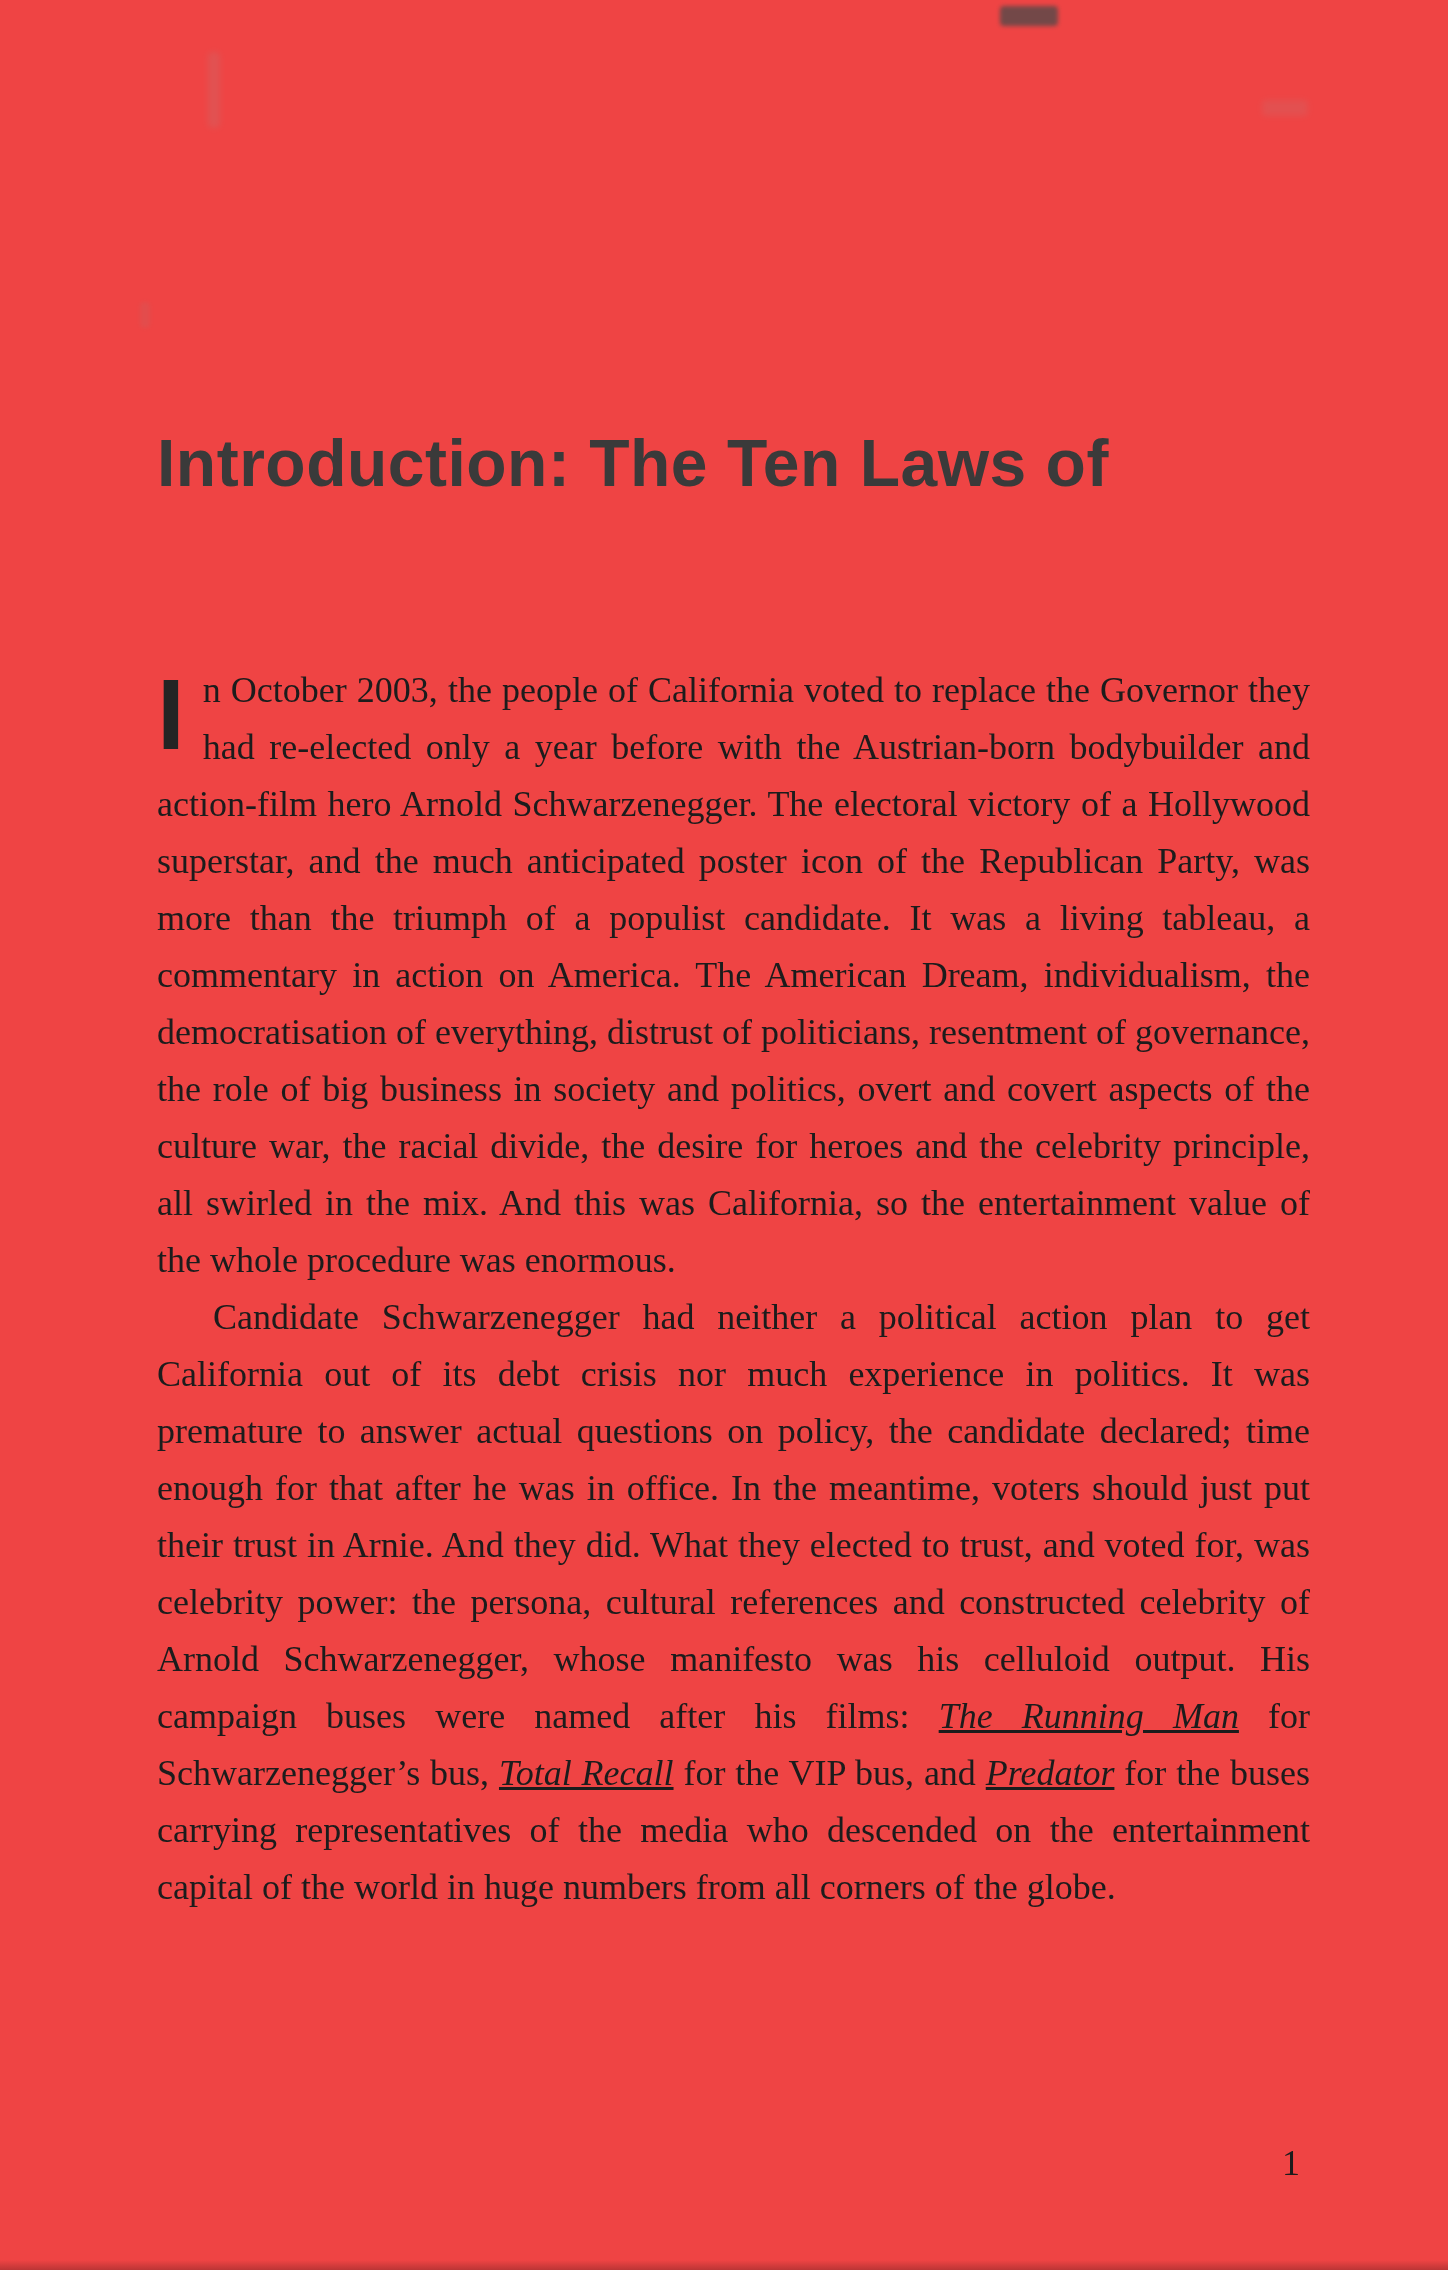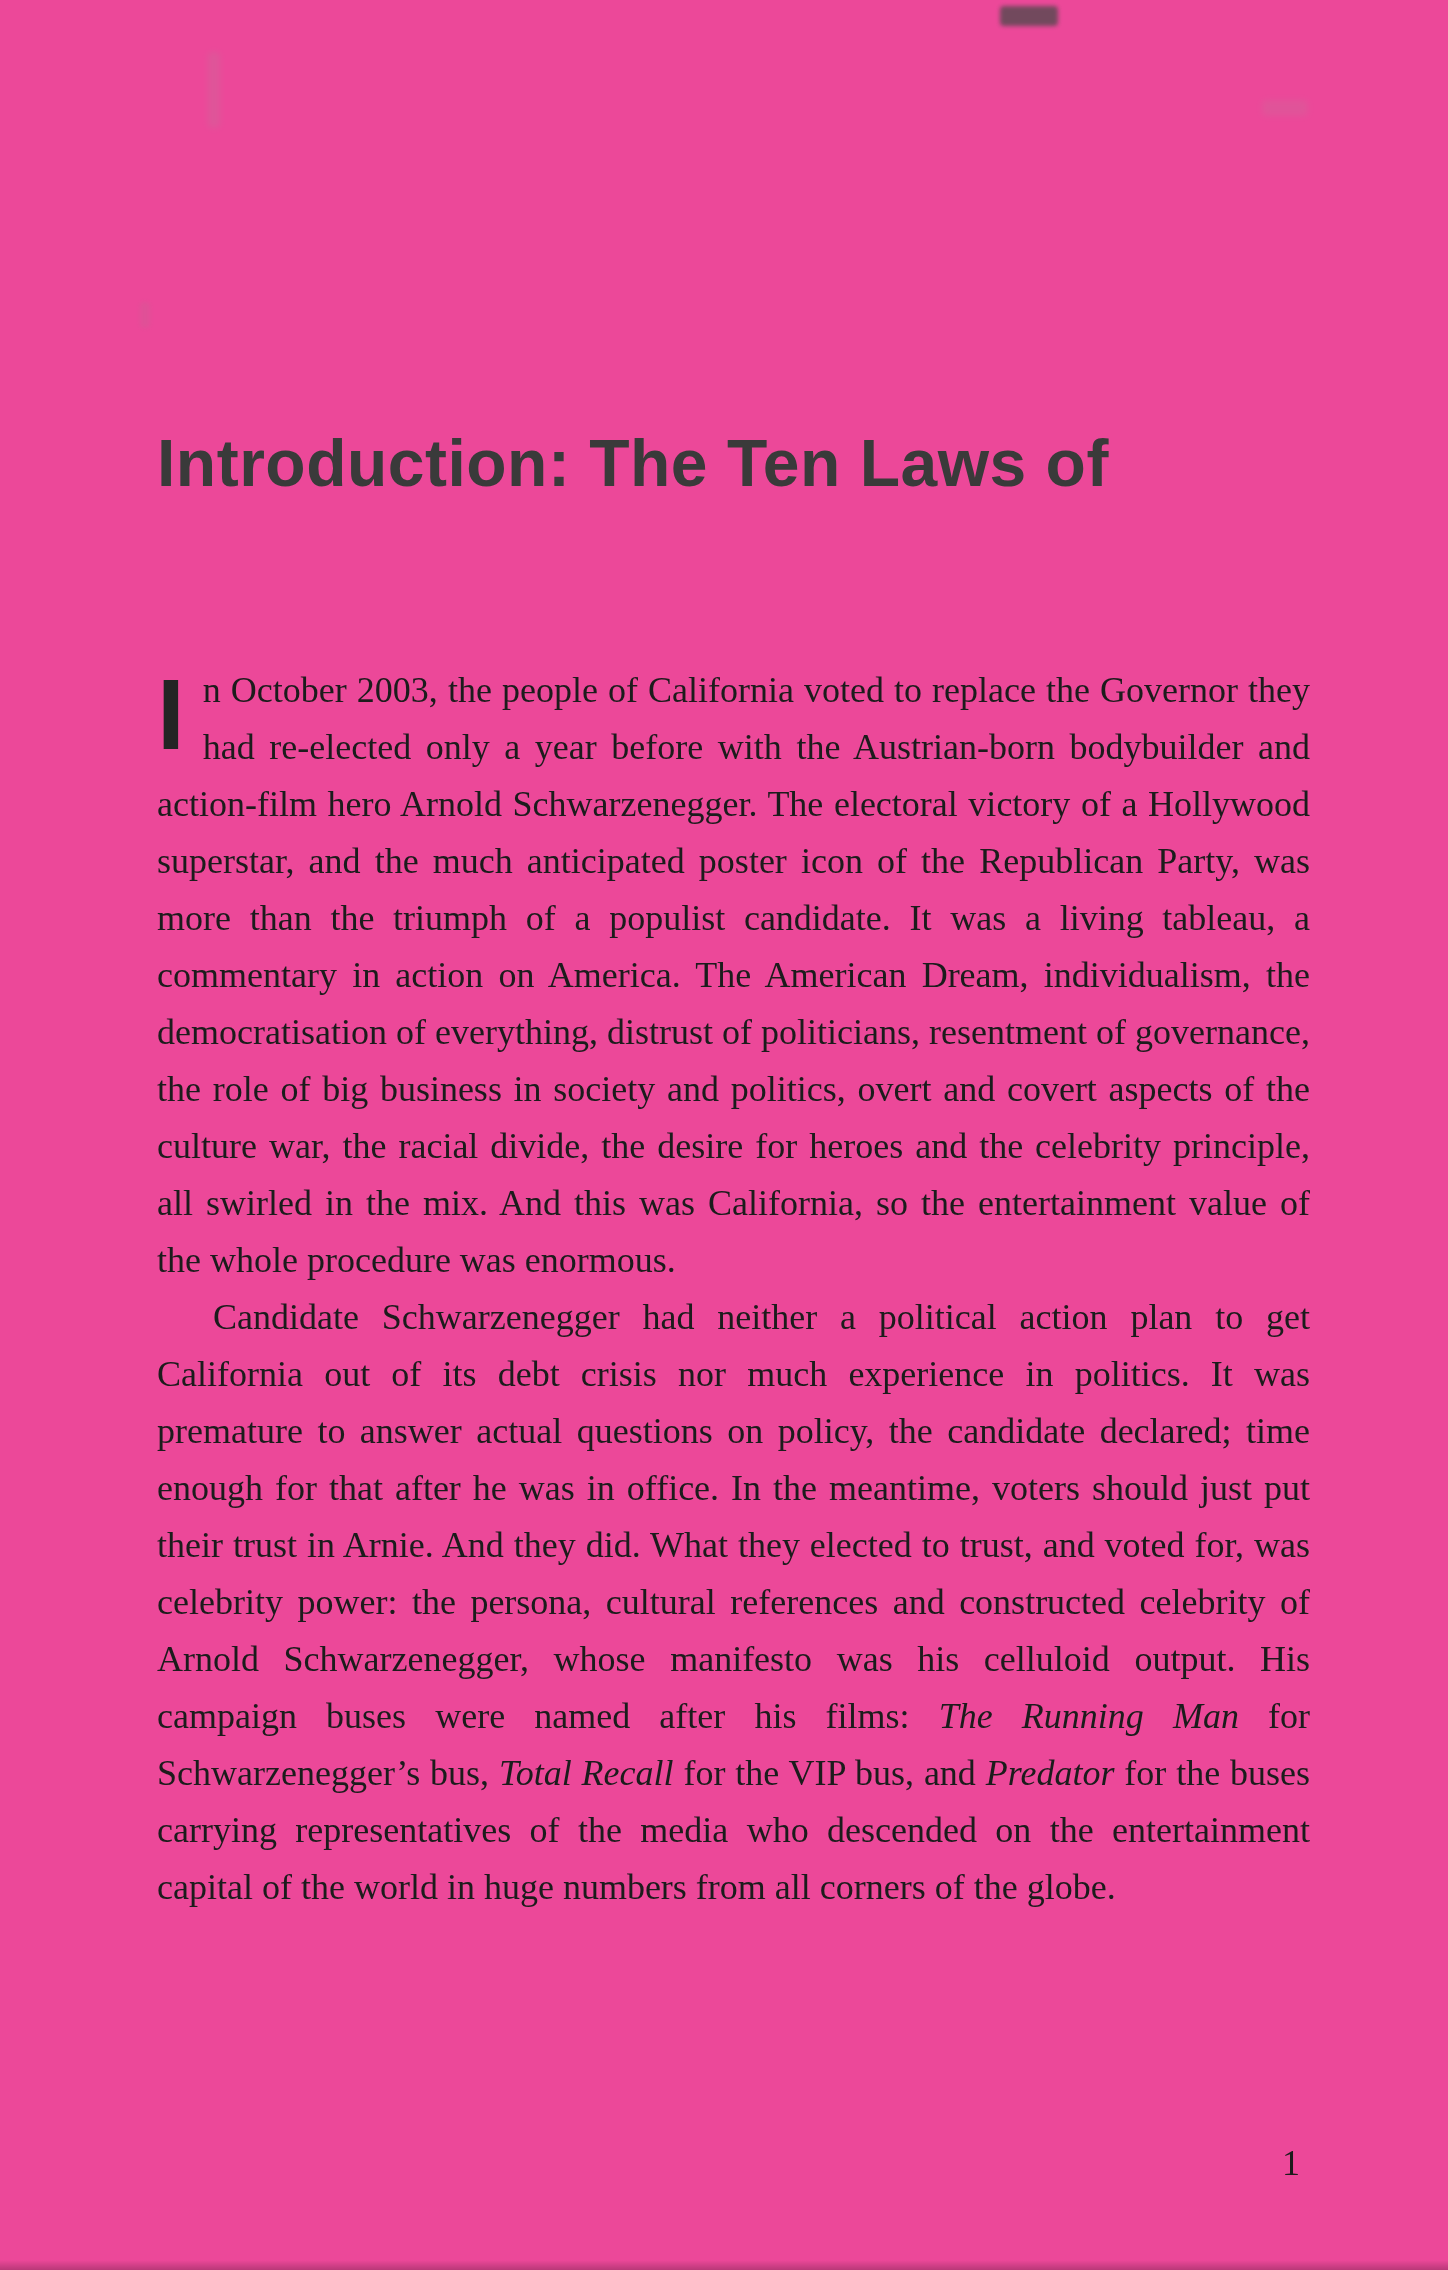--- a/index.html
+++ b/index.html
@@ -1,20 +1,20 @@
 <!DOCTYPE html>
 <html><head>
 <meta charset="utf-8">
 <style>
   html, body { margin: 0; padding: 0; background: #e9e9e9; }
   .page {
     position: relative;
     width: 1448px;
     height: 2270px;
-    background: #ec4899;
+    background: #ef4444;
     font-family: "Liberation Serif", serif;
     color: #1c1c1c;
     overflow: hidden;
     margin: 0 auto;
   }
 
   
   .artifact { position: absolute; border-radius: 4px; pointer-events: none; }
   .a1 { left: 1000px; top: 6px;  width: 58px;  height: 20px; background: #4a4a4a; opacity: .75; filter: blur(2px); }
   .a2 { left: 208px;  top: 52px; width: 12px;  height: 76px; background: #9a9a9a; opacity: .16; filter: blur(3px); }
@@ -55,21 +55,21 @@
     float: left;
     font-family: "Liberation Sans", sans-serif;
     font-weight: 700;
     font-size: 100px;
     line-height: 88px;
     padding: 8px 18px 0 0;
     color: #242424;
   }
 
   .p2 { text-indent: 56px; }
-  .it { font-style: italic; }
+  .it { font-style: italic; text-decoration: underline; }
 
   .pagenum {
     position: absolute;
     right: 148px;
     top: 2142px;
     font-size: 36px;
     color: #1c1c1c;
   }
 </style>
 </head>

